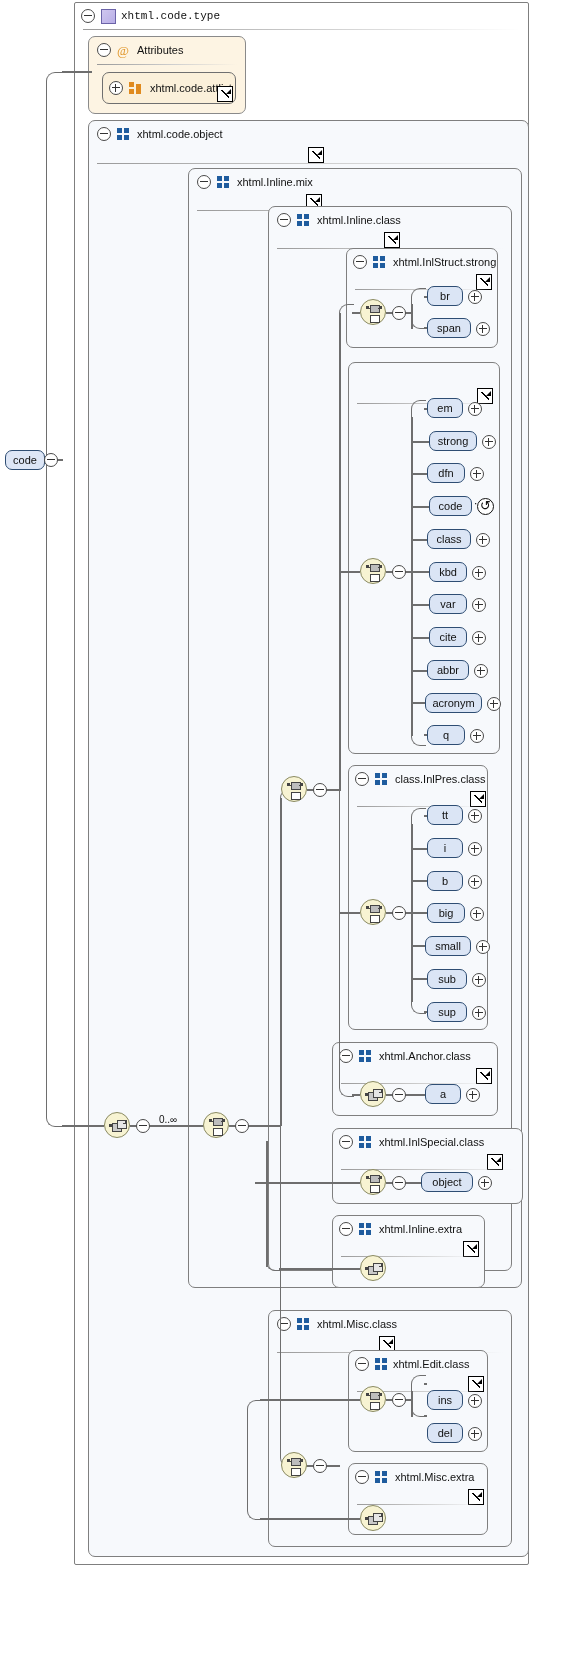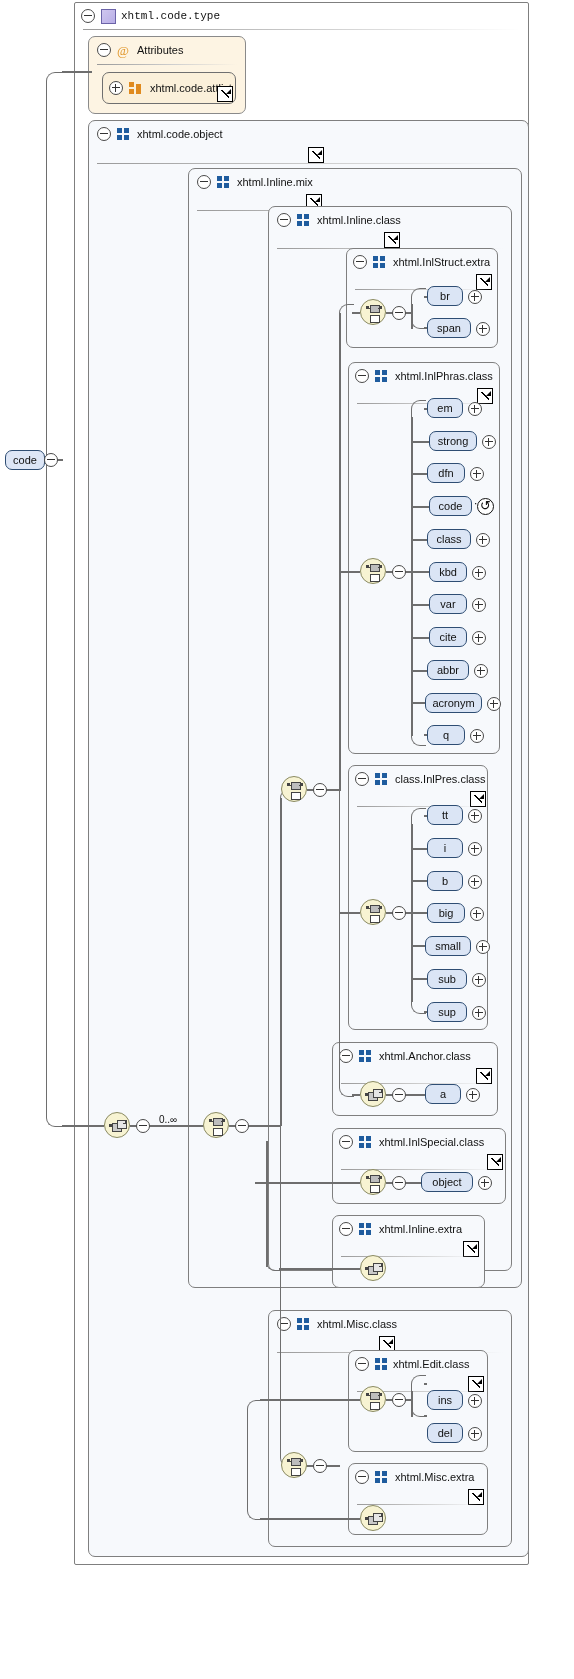--- a/index.html
+++ b/index.html
@@ -196,37 +196,27 @@
 
 <div class="groupbox" style="left:346px;top:248px;width:152px;height:100px;">
   <div class="ghead" style="padding-left:6px;">
     <span class="toggle"></span>
     <span class="sq4">
         <i class="a"></i>
         <i class="b"></i>
         <i class="c"></i>
         <i class="d"></i>
       </span>
-    <span class="lbl" style="margin-left:7px;">xhtml.InlStruct.extra</span>
+    <span class="lbl" style="margin-left:7px;">xhtml.InlStruct.strong</span>
   </div>
   <span class="jump" style="left:129px;top:25px;"></span>
   <div class="grule" style="top:40px;"></div>
 </div>
 
 <div class="groupbox" style="left:348px;top:362px;width:152px;height:392px;">
-  <div class="ghead" style="padding-left:6px;">
-    <span class="toggle"></span>
-    <span class="sq4">
-        <i class="a"></i>
-        <i class="b"></i>
-        <i class="c"></i>
-        <i class="d"></i>
-      </span>
-    <span class="lbl" style="margin-left:7px;">xhtml.InlPhras.class</span>
-  </div>
   <span class="jump" style="left:128px;top:25px;"></span>
   <div class="grule" style="top:40px;"></div>
 </div>
 
 <div class="groupbox" style="left:348px;top:765px;width:140px;height:265px;">
   <div class="ghead" style="padding-left:6px;">
     <span class="toggle"></span>
     <span class="sq4">
         <i class="a"></i>
         <i class="b"></i>
@@ -247,21 +237,21 @@
         <i class="b"></i>
         <i class="c"></i>
         <i class="d"></i>
       </span>
     <span class="lbl" style="margin-left:7px;">xhtml.Anchor.class</span>
   </div>
   <span class="jump" style="left:143px;top:25px;"></span>
   <div class="grule" style="top:40px;"></div>
 </div>
 
-<div class="groupbox" style="left:332px;top:1128px;width:174px;height:76px;">
+<div class="groupbox" style="left:332px;top:1128px;width:191px;height:76px;">
   <div class="ghead" style="padding-left:6px;">
     <span class="toggle"></span>
     <span class="sq4">
         <i class="a"></i>
         <i class="b"></i>
         <i class="c"></i>
         <i class="d"></i>
       </span>
     <span class="lbl" style="margin-left:7px;">xhtml.InlSpecial.class</span>
   </div>

